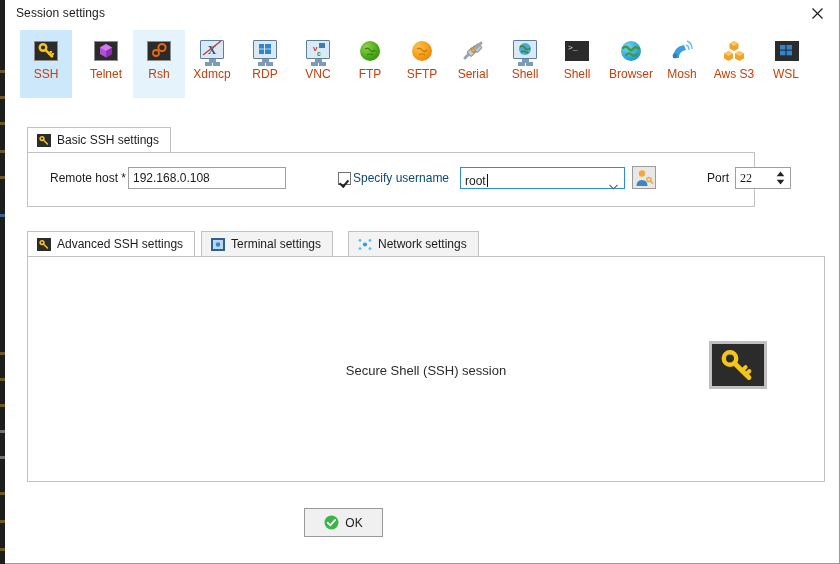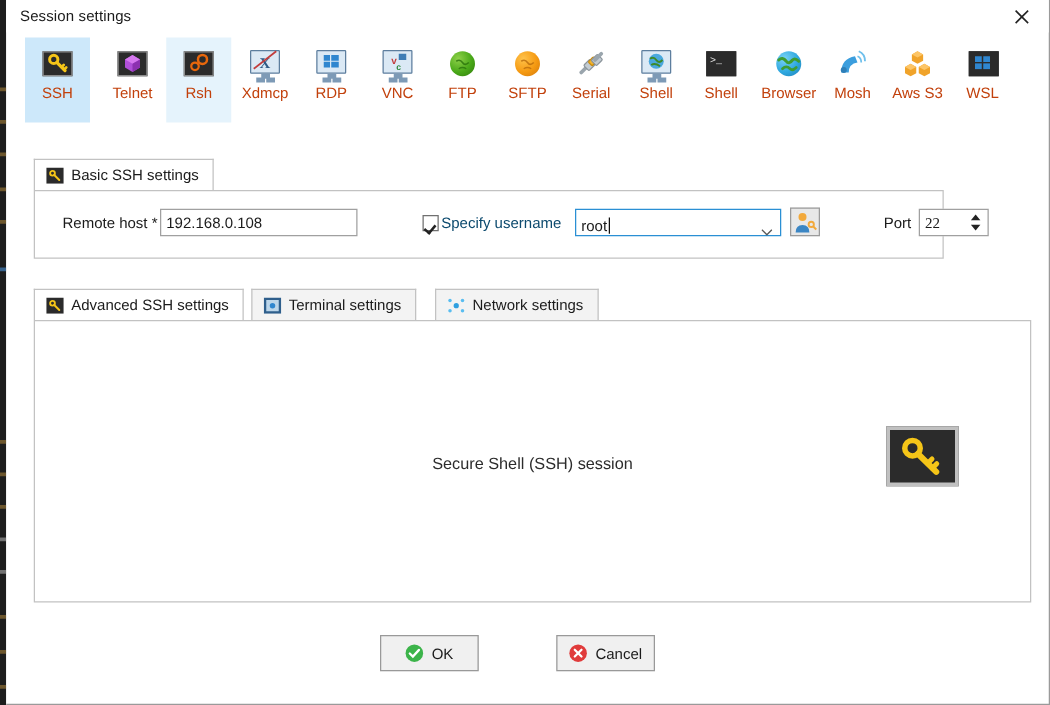--- a/index.html
+++ b/index.html
@@ -586,24 +586,15 @@
     <div class="dlg-btn" id="ok-button">
       <span class="badge">
         <svg width="15" height="15" viewBox="0 0 15 15">
           <circle cx="7.5" cy="7.5" r="7" fill="#3cb44a"></circle>
           <path d="M3.8 7.8 L6.3 10.3 L11.2 4.9" fill="none" stroke="#fff" stroke-width="1.8" stroke-linecap="round"></path>
         </svg>
       </span>
       <span>OK</span>
     </div>
 
-    <div class="dlg-btn" id="cancel-button">
-      <span class="badge">
-        <svg width="15" height="15" viewBox="0 0 15 15">
-          <circle cx="7.5" cy="7.5" r="7" fill="#e03b3b"></circle>
-          <path d="M4.8 4.8 L10.2 10.2 M10.2 4.8 L4.8 10.2" fill="none" stroke="#fff" stroke-width="1.8" stroke-linecap="round"></path>
-        </svg>
-      </span>
-      <span>Cancel</span>
-    </div>
 
   </div>
 </div>
 
 </body></html>

